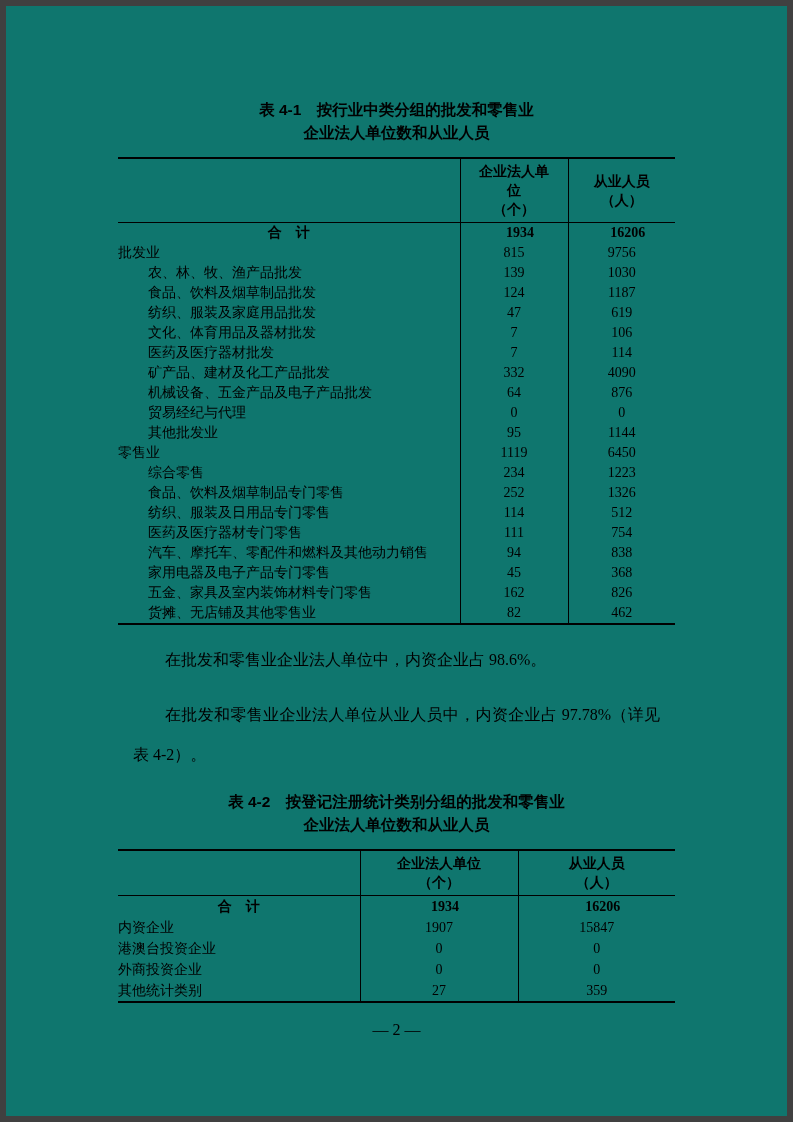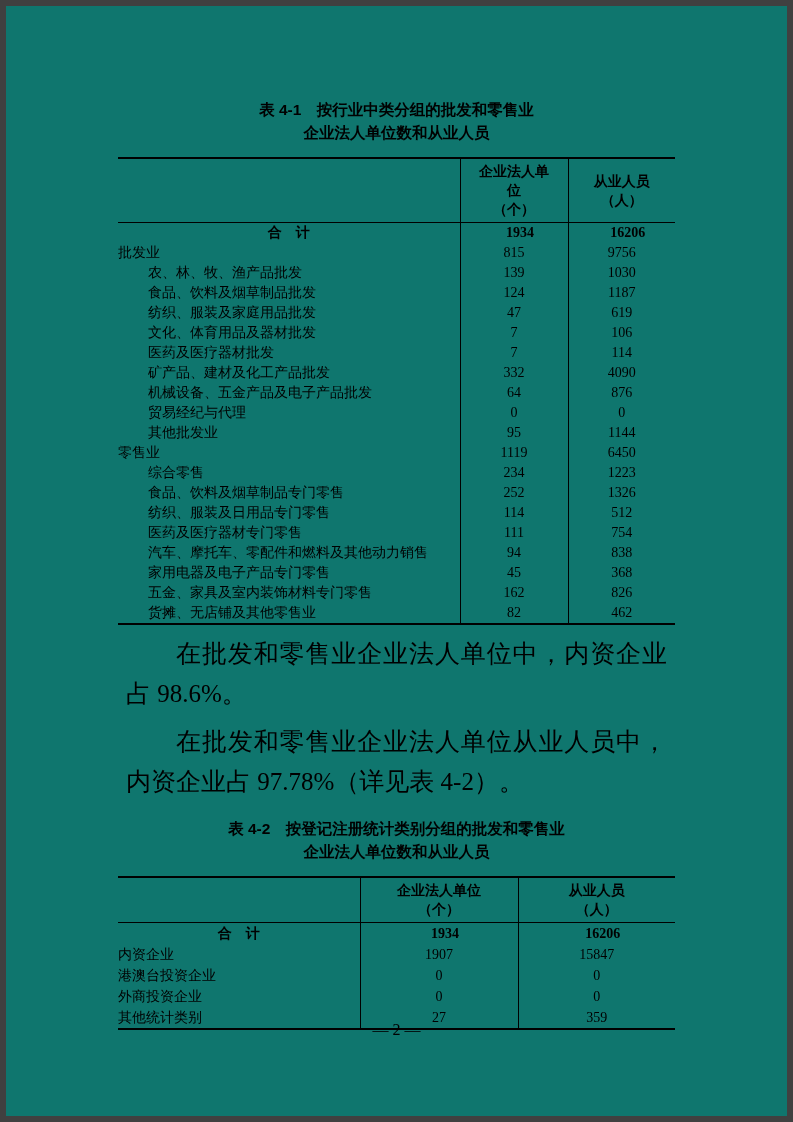--- a/index.html
+++ b/index.html
@@ -57,23 +57,23 @@
   }
   #table-4-2 td { height: 21px; line-height: 21px; }
   .label-cell { text-align: left; padding-left: 2px; }
   .value-cell { text-align: center; }
   tr.indent .label-cell { padding-left: 30px; }
   tr.total td { font-weight: bold; padding-left: 12px; }
   tr.total .label-cell { text-align: center; padding-left: 0; }
   tr.group td { font-weight: normal; }
   .paragraphs { margin-top: 9px; margin-bottom: 15px; }
   .para {
-    font-size: 25px;
+    font-size: 16px;
     line-height: 40px;
-    margin: 8px;
+    margin: 15px;
     text-indent: 2em;
     text-align: justify;
     color: #000;
   }
   .section-2 { margin-top: 6px; }
   .page-footer {
     position: absolute;
     bottom: 77px;
     left: 0;
     width: 100%;

